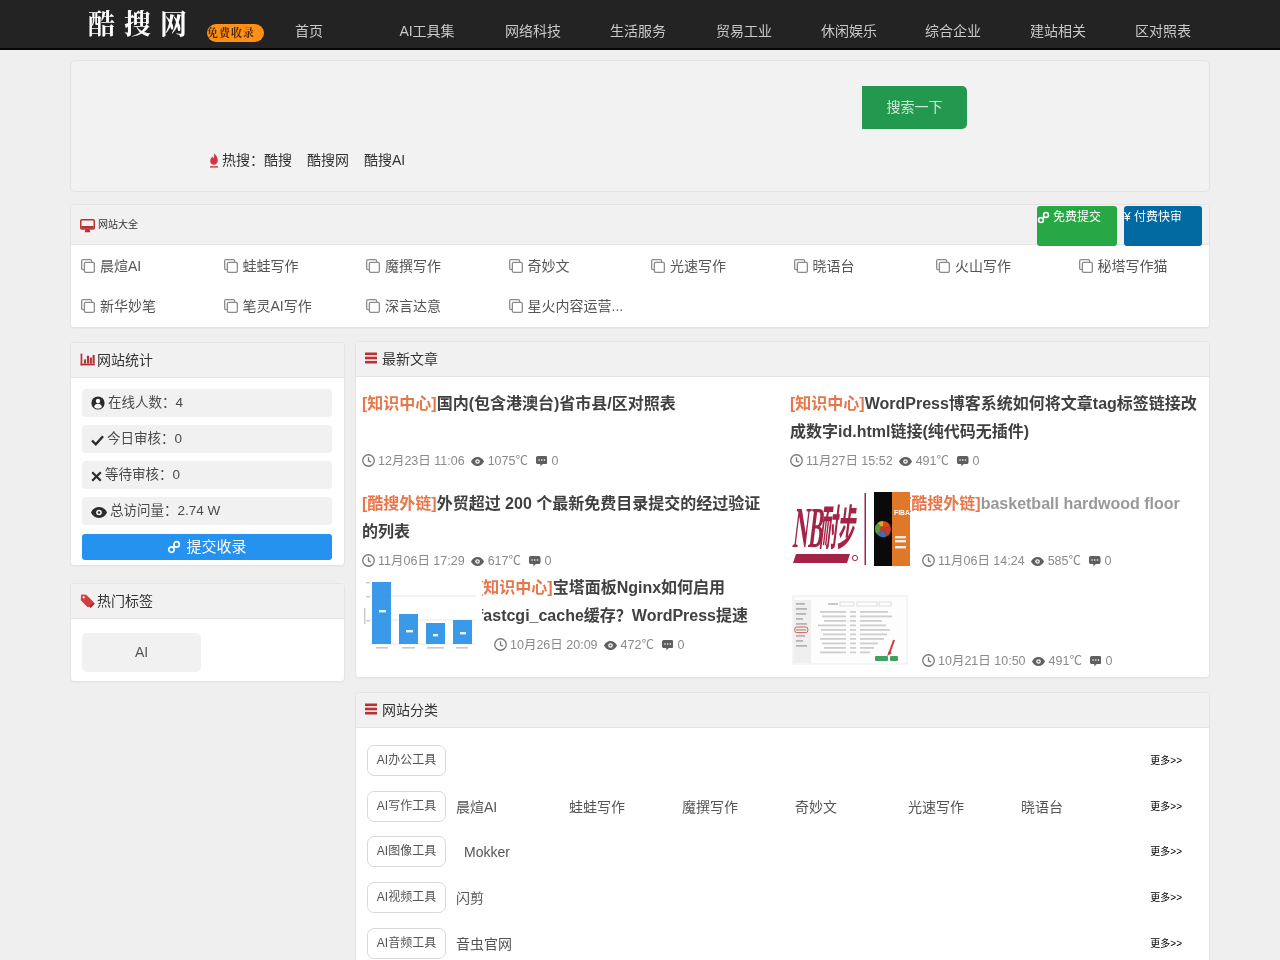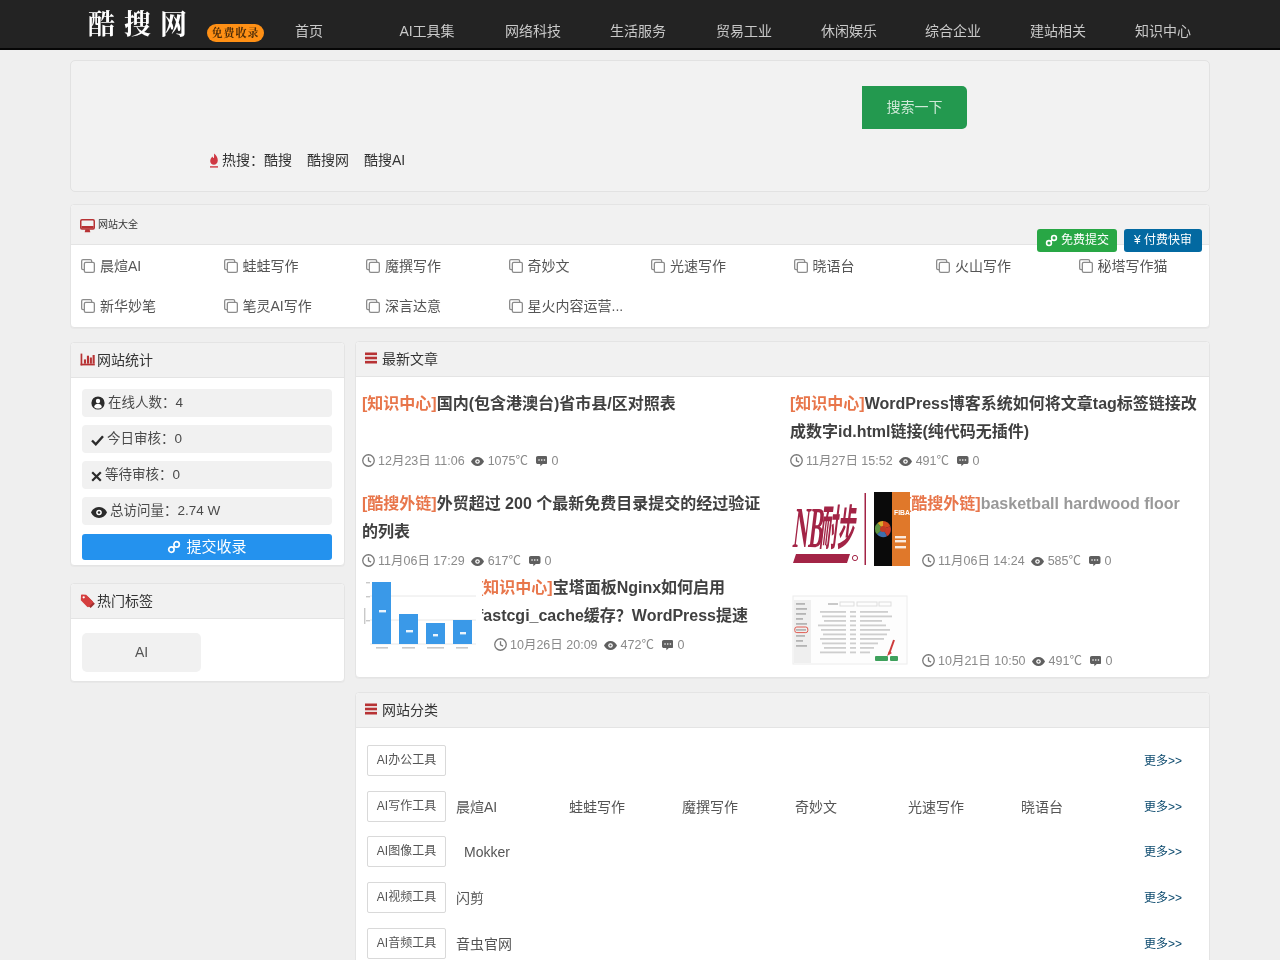--- a/index.html
+++ b/index.html
@@ -2,77 +2,77 @@
 <html lang="zh-CN"><head>
 <meta charset="utf-8">
 <title>酷搜网</title>
 <style>
 *{margin:0;padding:0;box-sizing:border-box}
 html,body{width:1280px;height:960px}
 body{position:relative;background:#efefef;font-family:"Liberation Sans","Noto Sans CJK SC",sans-serif;overflow:hidden;font-size:14px;color:#333}
 
 #topbar{position:absolute;left:0;top:0;width:1280px;height:50px;background:#232323;border-bottom:2px solid #060606}
 #logo{position:absolute;left:88px;top:0;line-height:50px;font-family:"Liberation Serif","Noto Serif CJK SC","Noto Serif SC",serif;font-weight:bold;font-size:27px;color:#fff;letter-spacing:9px;white-space:nowrap}
-#badge{position:absolute;left:207px;top:24px;width:57px;height:18px;background:#ff9015;border-radius:9px;font-family:"Liberation Serif","Noto Serif CJK SC","Noto Serif SC",serif;font-weight:bold;font-size:11px;color:#4d2c08;text-align:center;line-height:18px;letter-spacing:1px}
+#badge{position:absolute;left:207px;top:24px;width:57px;height:18px;background:#ff9015;border-radius:9px;font-family:"Liberation Serif","Noto Serif CJK SC","Noto Serif SC",serif;font-weight:bold;font-size:11px;color:#4d2c08;line-height:18px;letter-spacing:1px}
 .nav-item{position:absolute;top:20px;transform:translateX(-50%);font-size:14px;color:#c9c9c9;white-space:nowrap}
 
 #searchpanel{position:absolute;left:70px;top:60px;width:1140px;height:132px;background:#f2f2f2;border:1px solid #e2e2e2;border-radius:5px}
 #sinput{position:absolute;left:238px;top:25px;width:553px;height:43px;background:#fff;border:2px solid #28a745;border-radius:4px 0 0 4px;color:#9a9a9a;font-size:15px;line-height:39px;padding-left:15px}
 #sbtn{position:absolute;left:791px;top:25px;width:105px;height:43px;background:#23994f;border-radius:0 5px 5px 0;color:#cfe9d8;font-size:14px;text-align:center;line-height:43px}
 #hotline{position:absolute;left:137px;top:88px;height:20px;font-size:14px;color:#333}
 #hotline .hs{margin-right:15px}
 
 .panel{position:absolute;background:#fff;border:1px solid #e4e4e4;border-radius:4px;box-shadow:0 1px 1px rgba(0,0,0,.03)}
 .phead{position:relative;height:35px;background:#f1f1f1;border-bottom:1px solid #e4e4e4;border-radius:4px 4px 0 0}
 .phead .ptitle{position:absolute;left:26px;top:0;line-height:34px;font-size:14px;color:#333;white-space:nowrap}
 .phead svg.picon{position:absolute;left:9px;top:10px}
 
 #sites{left:70px;top:204px;width:1140px;height:124px}
 #sites .phead{height:40px}
 #sites .ptitle{line-height:39px;font-size:10px}
 #sites .ptitle{left:27px}
-.sitebtn{position:absolute;top:24px;height:23px;border-radius:3px;color:#fff;font-size:12px;line-height:23px;text-align:center}
+.sitebtn{position:absolute;top:1px;height:40px;border-radius:3px;color:#fff;font-size:12px;line-height:23px;text-align:left}
 .siteitem{position:absolute;height:40px;line-height:40px;font-size:14px;color:#555;white-space:nowrap}
 .siteitem svg{vertical-align:-2px;margin-right:5px}
 
 .statbox{position:absolute;left:11px;width:250px;height:28px;background:#f1f1f1;border-radius:4px;font-size:13.5px;color:#4a4a4a;line-height:28px;padding-left:9px}
 .statbox svg{vertical-align:-2.5px;margin-right:3px}
 #subbtn{position:absolute;left:11px;top:156px;width:250px;height:26px;background:#2492ee;border-radius:3px;color:#fff;font-size:15px;text-align:center;line-height:26px}
 #aitag{position:absolute;left:11px;top:14px;width:119px;height:39px;background:#f1f1f1;border-radius:5px;color:#555;font-size:14px;text-align:center;line-height:39px}
 
 .art{position:absolute;width:410px}
 .art .t{font-size:16px;font-weight:bold;line-height:28px;color:#404040}
 .art .t .cat{color:#e8764b}
 .art .t.gray{color:#999}
 .meta{position:absolute;left:0;top:60px;height:20px;font-size:12.5px;color:#8a8a8a;white-space:nowrap}
 .meta svg{vertical-align:-2px}
 .thumb{position:absolute;left:0;top:0;width:120px;height:78px;overflow:hidden}
 .art.witht .t{margin-left:116px}
 .art.witht .meta{left:132px}
 
 .catrow{position:absolute;left:0;width:853px;height:46px}
-.catlabel{position:absolute;left:11px;top:7px;width:79px;height:31px;border:1px solid #d9d9d9;border-radius:2px;font-size:12px;color:#555;text-align:center;line-height:29px;background:#fff}
+.catlabel{position:absolute;left:11px;top:7px;width:79px;height:31px;border:1px solid #d9d9d9;border-radius:7px;font-size:12px;color:#555;text-align:center;line-height:29px;background:#fff}
 .catlink{position:absolute;top:0;height:46px;line-height:46px;font-size:14px;color:#555;white-space:nowrap}
-.more{position:absolute;right:27px;top:0;height:46px;line-height:46px;font-size:12px;color:#0c4a6e}
+.more{position:absolute;right:27px;top:0;height:46px;line-height:46px;font-size:10px;color:#000000}
 </style>
 </head>
 <body>
 
 <div id="topbar"></div>
 <div id="logo">酷搜网</div>
 <div id="badge">免费收录</div>
 <div class="nav-item" style="left:309px">首页</div>
 <div class="nav-item" style="left:427px">AI工具集</div>
 <div class="nav-item" style="left:533px">网络科技</div>
 <div class="nav-item" style="left:638px">生活服务</div>
 <div class="nav-item" style="left:744px">贸易工业</div>
 <div class="nav-item" style="left:849px">休闲娱乐</div>
 <div class="nav-item" style="left:953px">综合企业</div>
 <div class="nav-item" style="left:1058px">建站相关</div>
-<div class="nav-item" style="left:1163px">知识中心</div>
+<div class="nav-item" style="left:1163px">区对照表</div>
 
 <div id="searchpanel">
   <div id="sbtn">搜索一下</div>
   <div id="hotline"><svg width="12" height="15" viewBox="0 0 12 15" style="vertical-align:-3px;margin-right:2px">
         <path d="M6.2 0.5C7.8 2 9.8 4.3 9.8 7.2 9.8 10 8 11.8 5.9 11.8 3.9 11.8 2.2 10.2 2.2 7.9 2.2 6.2 3.3 4.6 4.4 3.5 4.6 4.4 5.2 5 5.9 5 6.2 3.5 6 1.8 6.2 0.5Z" fill="#cf3843"></path>
         <rect x="2" y="13.2" width="8" height="1.4" fill="#cf3843"></rect>
       </svg><span class="hs">热搜：酷搜</span><span class="hs">酷搜网</span><span class="hs">酷搜AI</span></div>
 </div>
 
 <div class="panel" id="sites">

